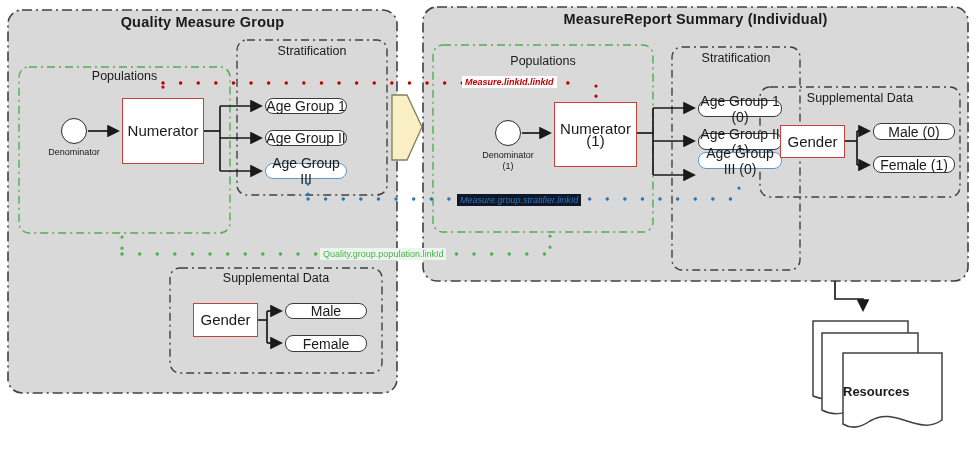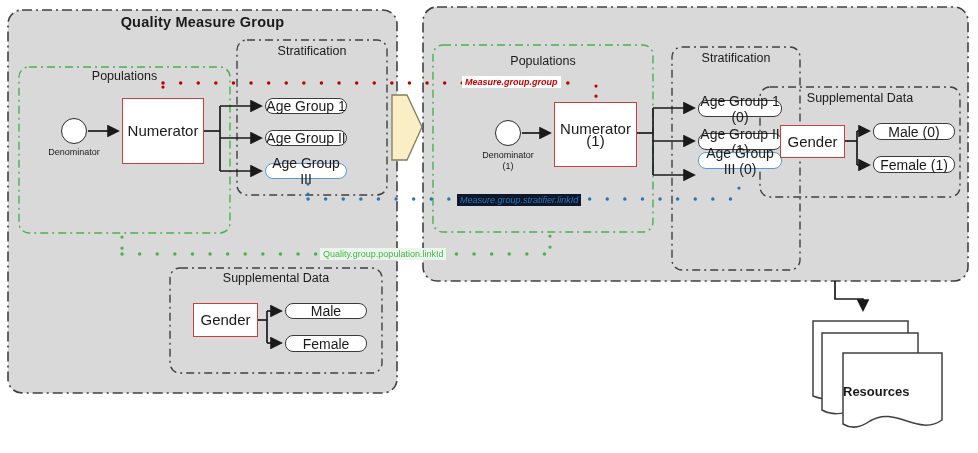--- a/index.html
+++ b/index.html
@@ -105,20 +105,21 @@
   <div class="abs pill" style="left:265px;top:98px;width:82px;height:16px;">Age Group 1</div>
   <div class="abs pill" style="left:265px;top:130px;width:82px;height:16px;">Age Group II</div>
   <div class="abs pill blue" style="left:265px;top:163px;width:82px;height:16px;">Age Group III</div>
 
   <div class="abs redbox" style="left:193px;top:303px;width:65px;height:34px;">
     <span>Gender</span>
   </div>
   <div class="abs pill" style="left:285px;top:303px;width:82px;height:16px;">Male</div>
   <div class="abs pill" style="left:285px;top:335px;width:82px;height:17px;">Female</div>
 
+  <div class="abs panel-title" style="left:423px;top:11px;width:545px;">MeasureReport Summary (Individual)</div>
   <div class="abs section-label" style="left:433px;top:54px;width:220px;">Populations</div>
   <div class="abs section-label" style="left:672px;top:51px;width:128px;">Stratification</div>
   <div class="abs section-label" style="left:760px;top:91px;width:200px;">Supplemental Data</div>
 
   <div class="abs circle" style="left:495px;top:120px;"></div>
   <div class="abs tiny-label" style="left:458px;top:150px;width:100px;">
     <div>Denominator</div>
     <div>(1)</div>
   </div>
 
@@ -130,19 +131,19 @@
   <div class="abs pill" style="left:698px;top:100px;width:84px;height:17px;">Age Group 1 (0)</div>
   <div class="abs pill" style="left:698px;top:133px;width:84px;height:17px;">Age Group II (1)</div>
   <div class="abs pill blue" style="left:698px;top:152px;width:84px;height:17px;">Age Group III (0)</div>
 
   <div class="abs redbox" style="left:780px;top:125px;width:65px;height:33px;">
     <span>Gender</span>
   </div>
   <div class="abs pill" style="left:873px;top:123px;width:82px;height:17px;">Male (0)</div>
   <div class="abs pill" style="left:873px;top:156px;width:82px;height:17px;">Female (1)</div>
 
-  <div class="abs link-label link-red" style="left:462px;top:76px;">Measure.group.group</div>
+  <div class="abs link-label link-red" style="left:462px;top:76px;">Measure.linkId.linkId</div>
   <div class="abs link-label link-blue" style="left:457px;top:194px;">Measure.group.stratifier.linkId</div>
   <div class="abs link-label link-green" style="left:320px;top:248px;">Quality.group.population.linkId</div>
 
   <div class="abs resources-label" style="left:843px;top:384px;width:99px;">Resources</div>
 
 </div>
 
 </body></html>

